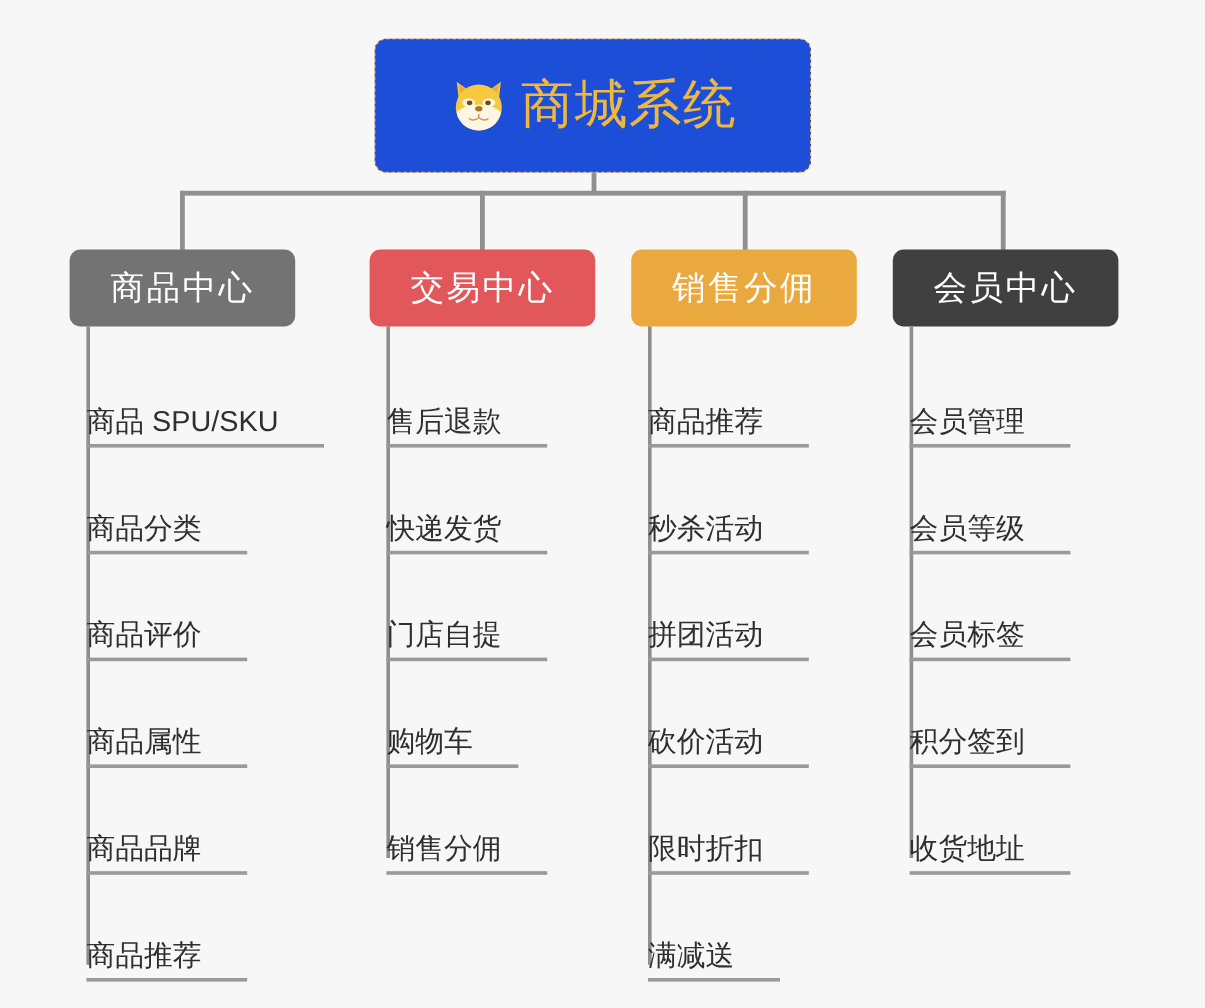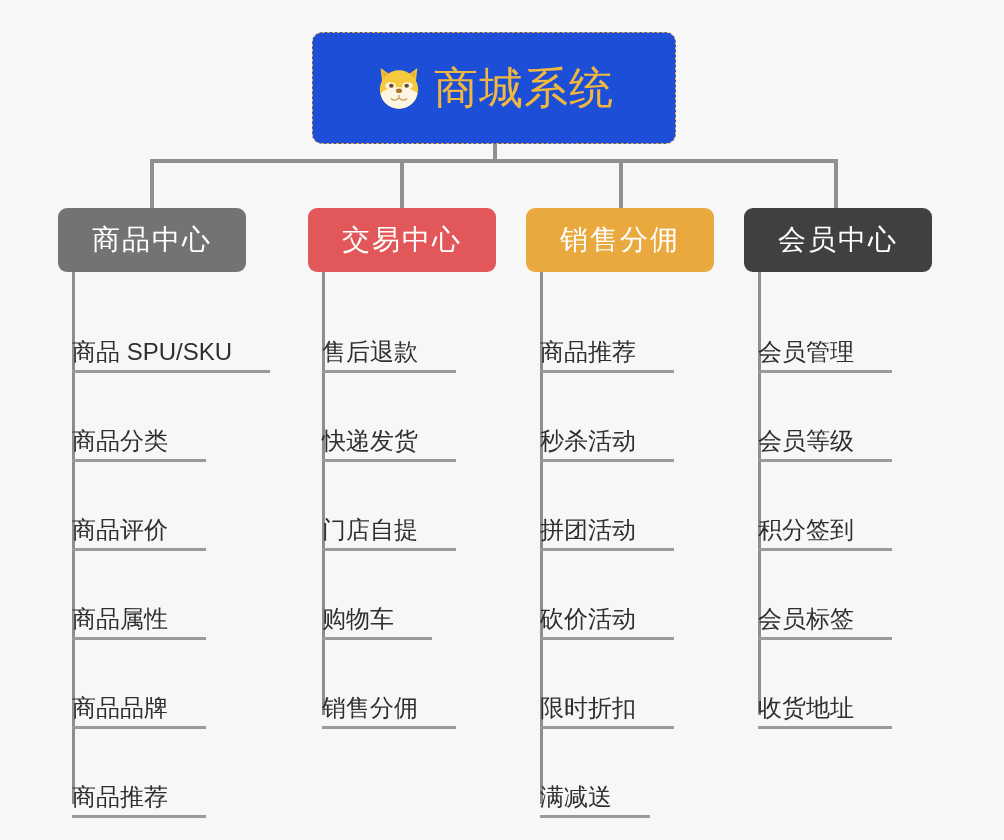--- a/index.html
+++ b/index.html
@@ -267,26 +267,26 @@
       <div class="leaf-item">
         <span class="leaf-rule" style="width: 134px;"></span>
         <span class="leaf-label">会员管理</span>
       </div>
       <div class="leaf-item">
         <span class="leaf-rule" style="width: 134px;"></span>
         <span class="leaf-label">会员等级</span>
       </div>
       <div class="leaf-item">
         <span class="leaf-rule" style="width: 134px;"></span>
+        <span class="leaf-label">会员标签</span>
+      </div>
+      <div class="leaf-item">
+        <span class="leaf-rule" style="width: 134px;"></span>
         <span class="leaf-label">积分签到</span>
       </div>
       <div class="leaf-item">
         <span class="leaf-rule" style="width: 134px;"></span>
-        <span class="leaf-label">会员标签</span>
-      </div>
-      <div class="leaf-item">
-        <span class="leaf-rule" style="width: 134px;"></span>
         <span class="leaf-label">收货地址</span>
       </div>
     </div>
   </div>
 
 </div>
 
 </body></html>

